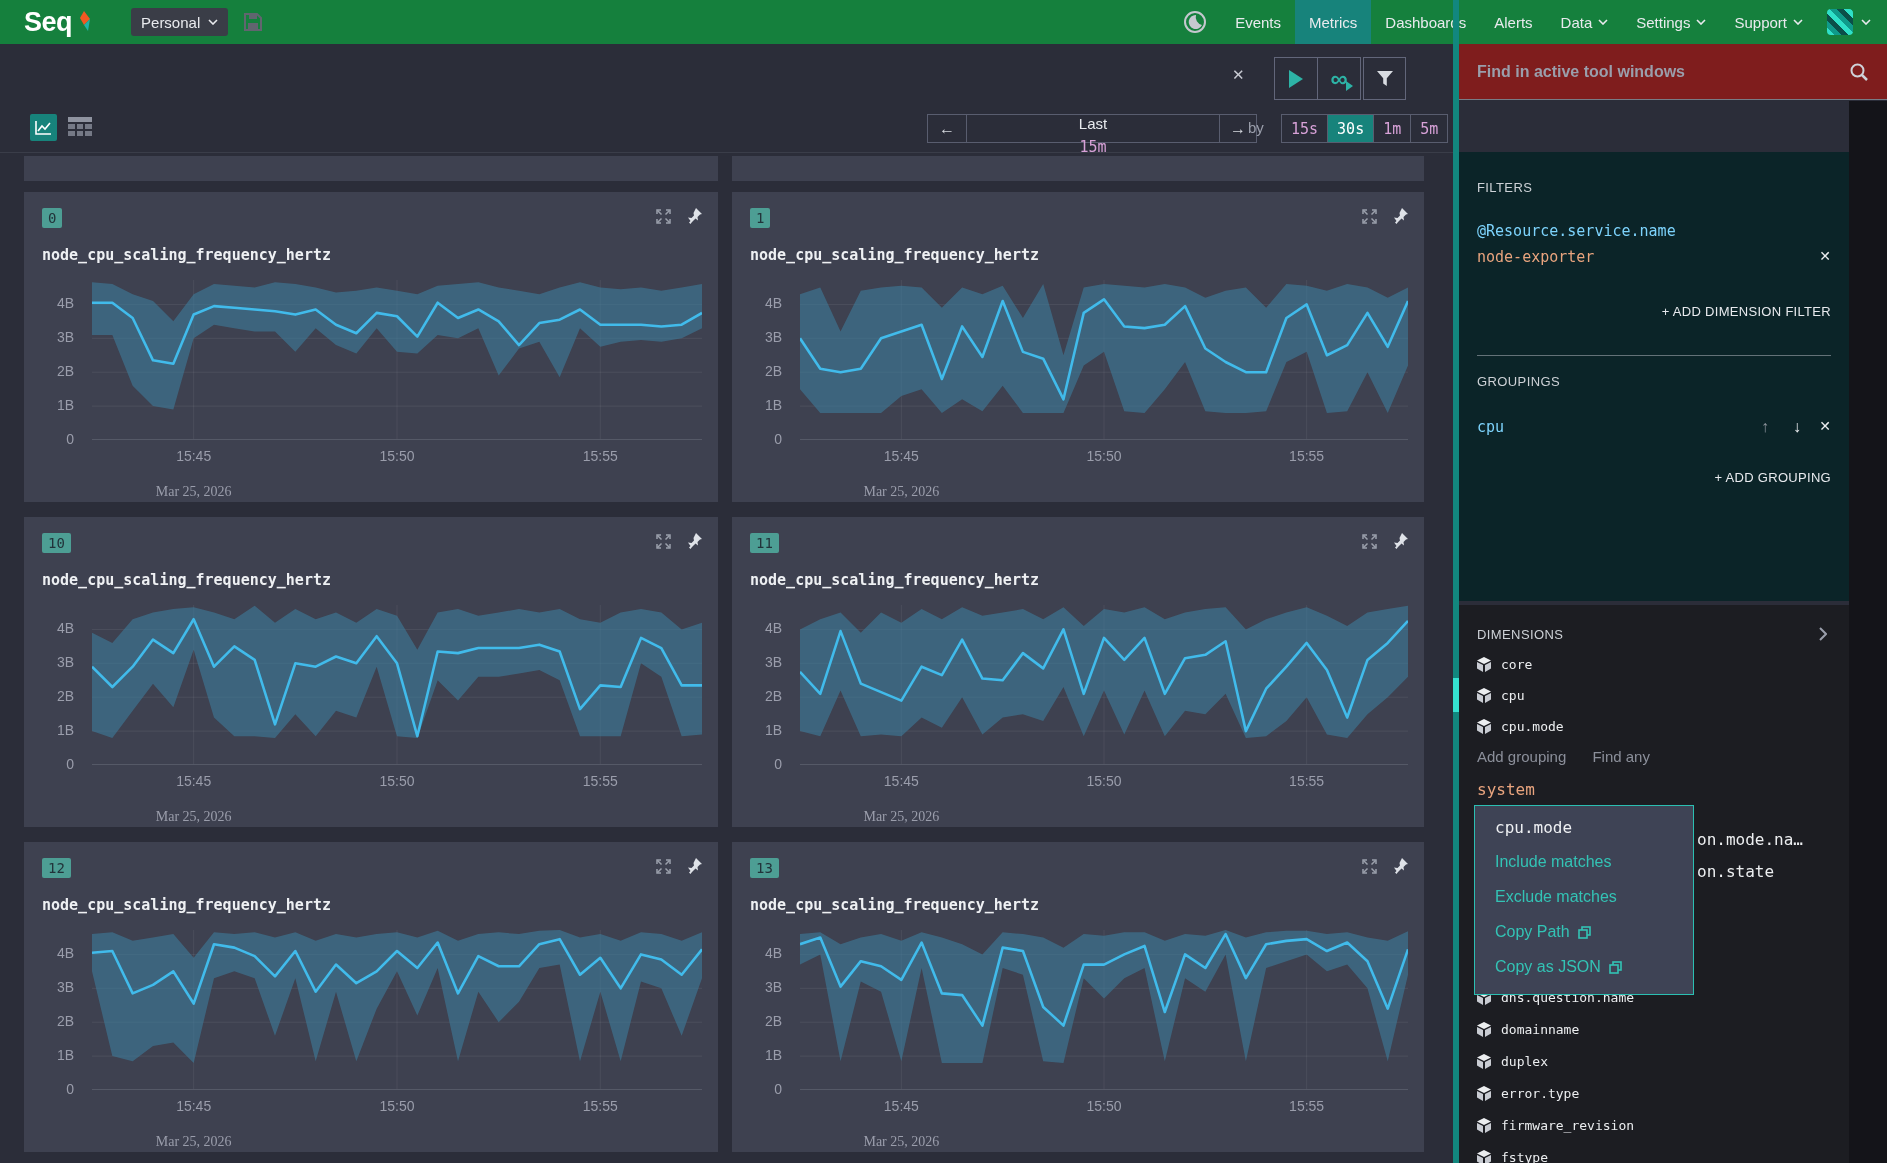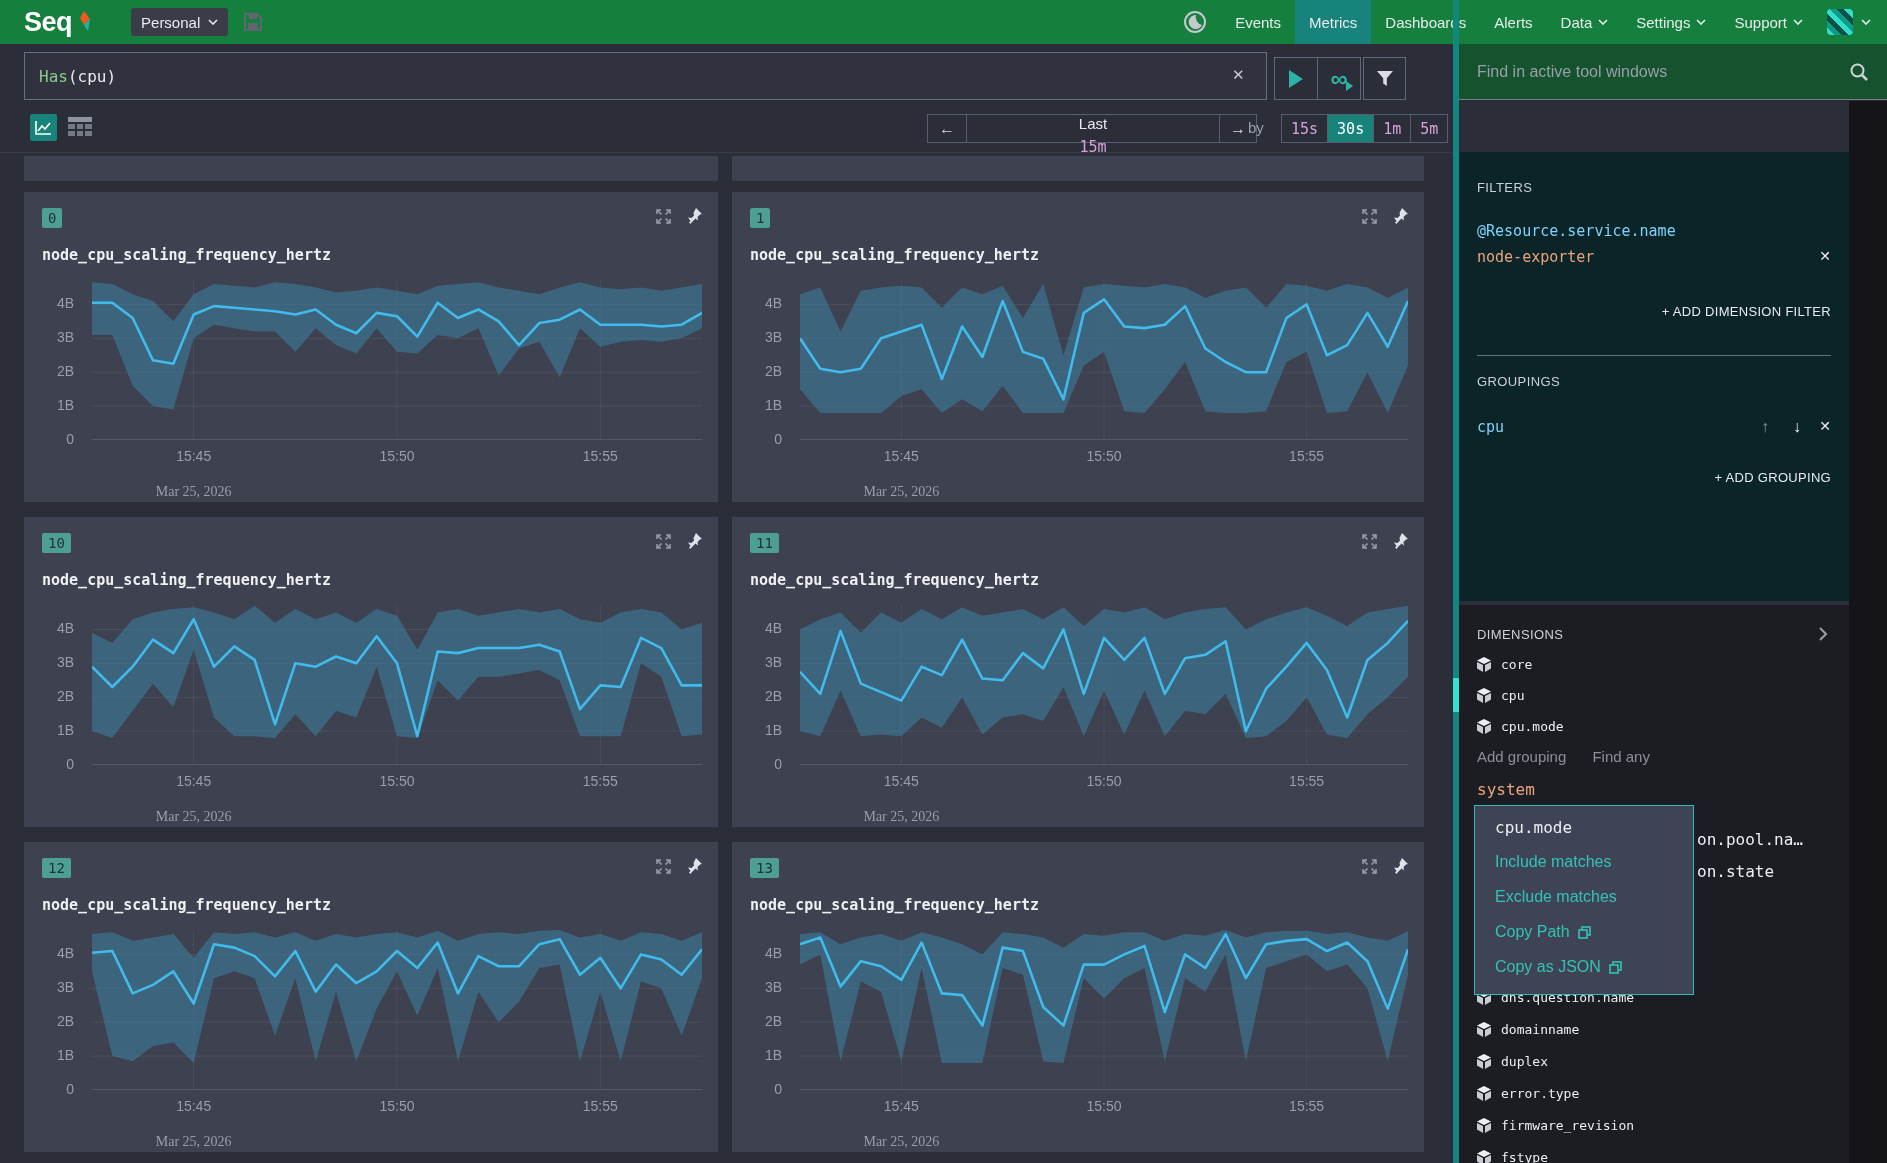--- a/index.html
+++ b/index.html
@@ -65,22 +65,22 @@
   .ylabels{position:absolute;left:0;top:88px;width:58px;height:160px;}
   .ylabels span{position:absolute;right:8px;color:#9a9dab;font-size:14px;}
   .plot{position:absolute;left:68px;right:16px;top:88px;height:160px;}
   .plot svg{display:block;width:100%;height:100%;}
   .xlabels span{position:absolute;transform:translateX(-50%);color:#9a9dab;font-size:14px;white-space:nowrap;}
   .xl-tick{top:168px;}
   .xl-date{top:204px;font-family:Liberation Serif, serif;}
   
   #sb-strip{left:1453px;top:0px;width:6px;height:1163px;background:#12877e;}
   #sb-strip-thumb{left:1453px;top:678px;width:6px;height:34px;background:#35e2d1;}
-  #sb-search{left:1459px;top:44px;width:428px;height:56px;background:#14532d;border-bottom:1px solid #787c86;
-      box-sizing:border-box;display:flex;align-items:center;padding:0 18px;}
+  #sb-search{left:1459px;top:44px;width:428px;height:56px;background:#7f1d1d;border-bottom:1px solid #787c86;
+      box-sizing:border-box;display:flex;align-items:center;padding:0 18px;font-weight:bold;}
   #sb-search .ph{color:#9a9eab;font-size:16px;flex:1;}
   #sb-editor{left:1459px;top:101px;width:390px;height:51px;background:#26272c;display:flex;align-items:center;
       justify-content:space-between;padding:0 18px;box-sizing:border-box;}
   .sb-h{font-size:13px;color:#cdd1d6;letter-spacing:0.4px;}
   #sb-gutter{left:1849px;top:101px;width:38px;height:1062px;background:#141419;}
   #sb-filters{left:1459px;top:152px;width:390px;height:449px;background:#0b2428;box-sizing:border-box;padding:0 18px;}
   .panel-label{font-size:13px;color:#cdd1d6;letter-spacing:0.4px;}
   .filter-name{font-size:15px;color:#7dd3fc;}
   .salmon{color:#e9a47e;}
   .right-link{position:absolute;right:18px;color:#e8eaee;font-size:13px;letter-spacing:0.3px;cursor:pointer;}
@@ -152,24 +152,20 @@
             <path d="M1 1l4 4 4-4" stroke="#e9eaee" stroke-width="1.6" fill="none"></path>
           </svg>
         </div>
       <div class="avatar"></div>
       <svg class="chev" viewBox="0 0 10 6" style="margin:0 16px 0 8px">
           <path d="M1 1l4 4 4-4" stroke="#e9eaee" stroke-width="1.6" fill="none"></path>
         </svg>
     </div>
   </div>
 
-  <div id="query-input" class="abs mono">
-    <span class="q-kw">Has</span>
-      <span class="q-rest">(cpu)</span>
-  </div>
   <div id="query-clear" class="abs">✕</div>
   <div class="btn-group abs">
     <div class="btn-cell">
         <span class="play-tri"></span>
       </div>
     <div class="btn-cell">
       <span style="position:relative"><span class="inf">∞</span>
         <span style="position:absolute;right:-5px;bottom:0;width:0;height:0;border-left:7px solid #2db3a6;border-top:5px solid transparent;border-bottom:5px solid transparent;"></span>
       </span>
     </div>
@@ -529,21 +525,21 @@
             <polygon points="14,5 8,8 8,15 14,11.5" fill="#c9ccd3"></polygon>
           </svg>
           <span>cpu.mode</span>
         </div>
       </div>
     <div class="abs gray" style="left:18px;top:143px;font-size:15px;">
       <span>Add grouping</span>
       <span style="margin-left:22px;">Find any</span>
     </div>
     <div class="mono salmon abs" style="left:18px;top:175px;font-size:16px;">system</div>
-    <div class="dim-frag mono" style="left:238px;top:225px;">on.pool.na…</div>
+    <div class="dim-frag mono" style="left:238px;top:225px;">on.mode.na…</div>
     <div class="dim-frag mono" style="left:238px;top:257px;">on.state</div>
     <div id="dim-bottom">
         <div class="dim-item mono" style="top: 385px;">
           <svg width="14" height="15" viewBox="0 0 14 15">
             <polygon points="7,0 14,3.5 7,7 0,3.5" fill="#eceef0"></polygon>
             <polygon points="0,5 6,8 6,15 0,11.5" fill="#c9ccd3"></polygon>
             <polygon points="14,5 8,8 8,15 14,11.5" fill="#c9ccd3"></polygon>
           </svg>
           <span>dns.question.name</span>
         </div>

